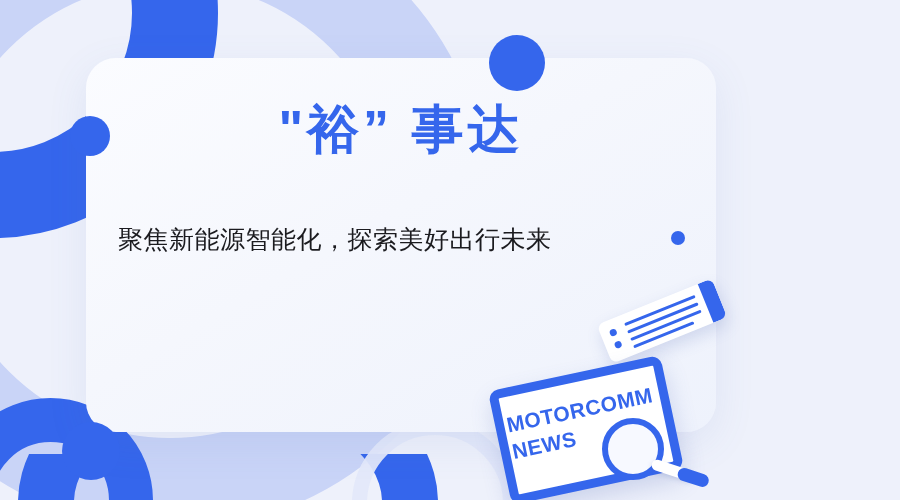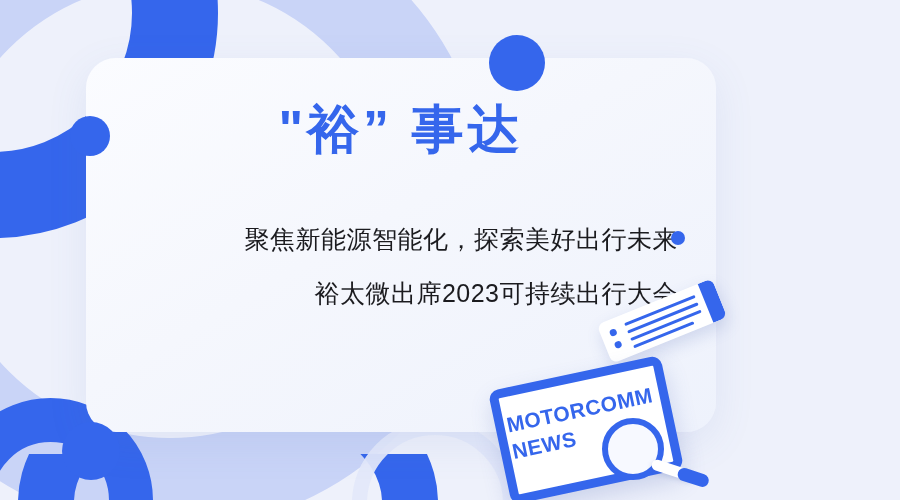--- a/index.html
+++ b/index.html
@@ -124,21 +124,20 @@
   .subtitle {
     position: absolute;
     left: 118px;
     top: 212px;
     width: 560px;
     color: #1b1b1f;
     font-size: 25px;
     line-height: 54px;
     letter-spacing: .5px;
     white-space: nowrap;
-    text-align: right;
   }
   .subtitle .line { display: block; }
 
   
   .dot {
     position: absolute;
     border-radius: 50%;
     background: #3566ec;
   }
   .dot-left   { left: 70px;  top: 116px; width: 40px; height: 40px; }
@@ -288,21 +287,20 @@
     <div class="sweep-bottom"></div>
     <div class="ring-faint"></div>
   </div>
 
   <div class="card"></div>
 
   <div class="headline">"裕” 事达</div>
 
   <div class="subtitle">
     <span class="line">聚焦新能源智能化，探索美好出行未来</span>
-    <span class="line">裕太微出席2023可持续出行大会</span>
   </div>
 
   <div class="dot dot-left"></div>
   <div class="dot dot-top"></div>
   <div class="dot dot-bullet"></div>
   <div class="dot dot-bl"></div>
 
   <div class="list-card">
     <div class="bullets">
       <i></i>

